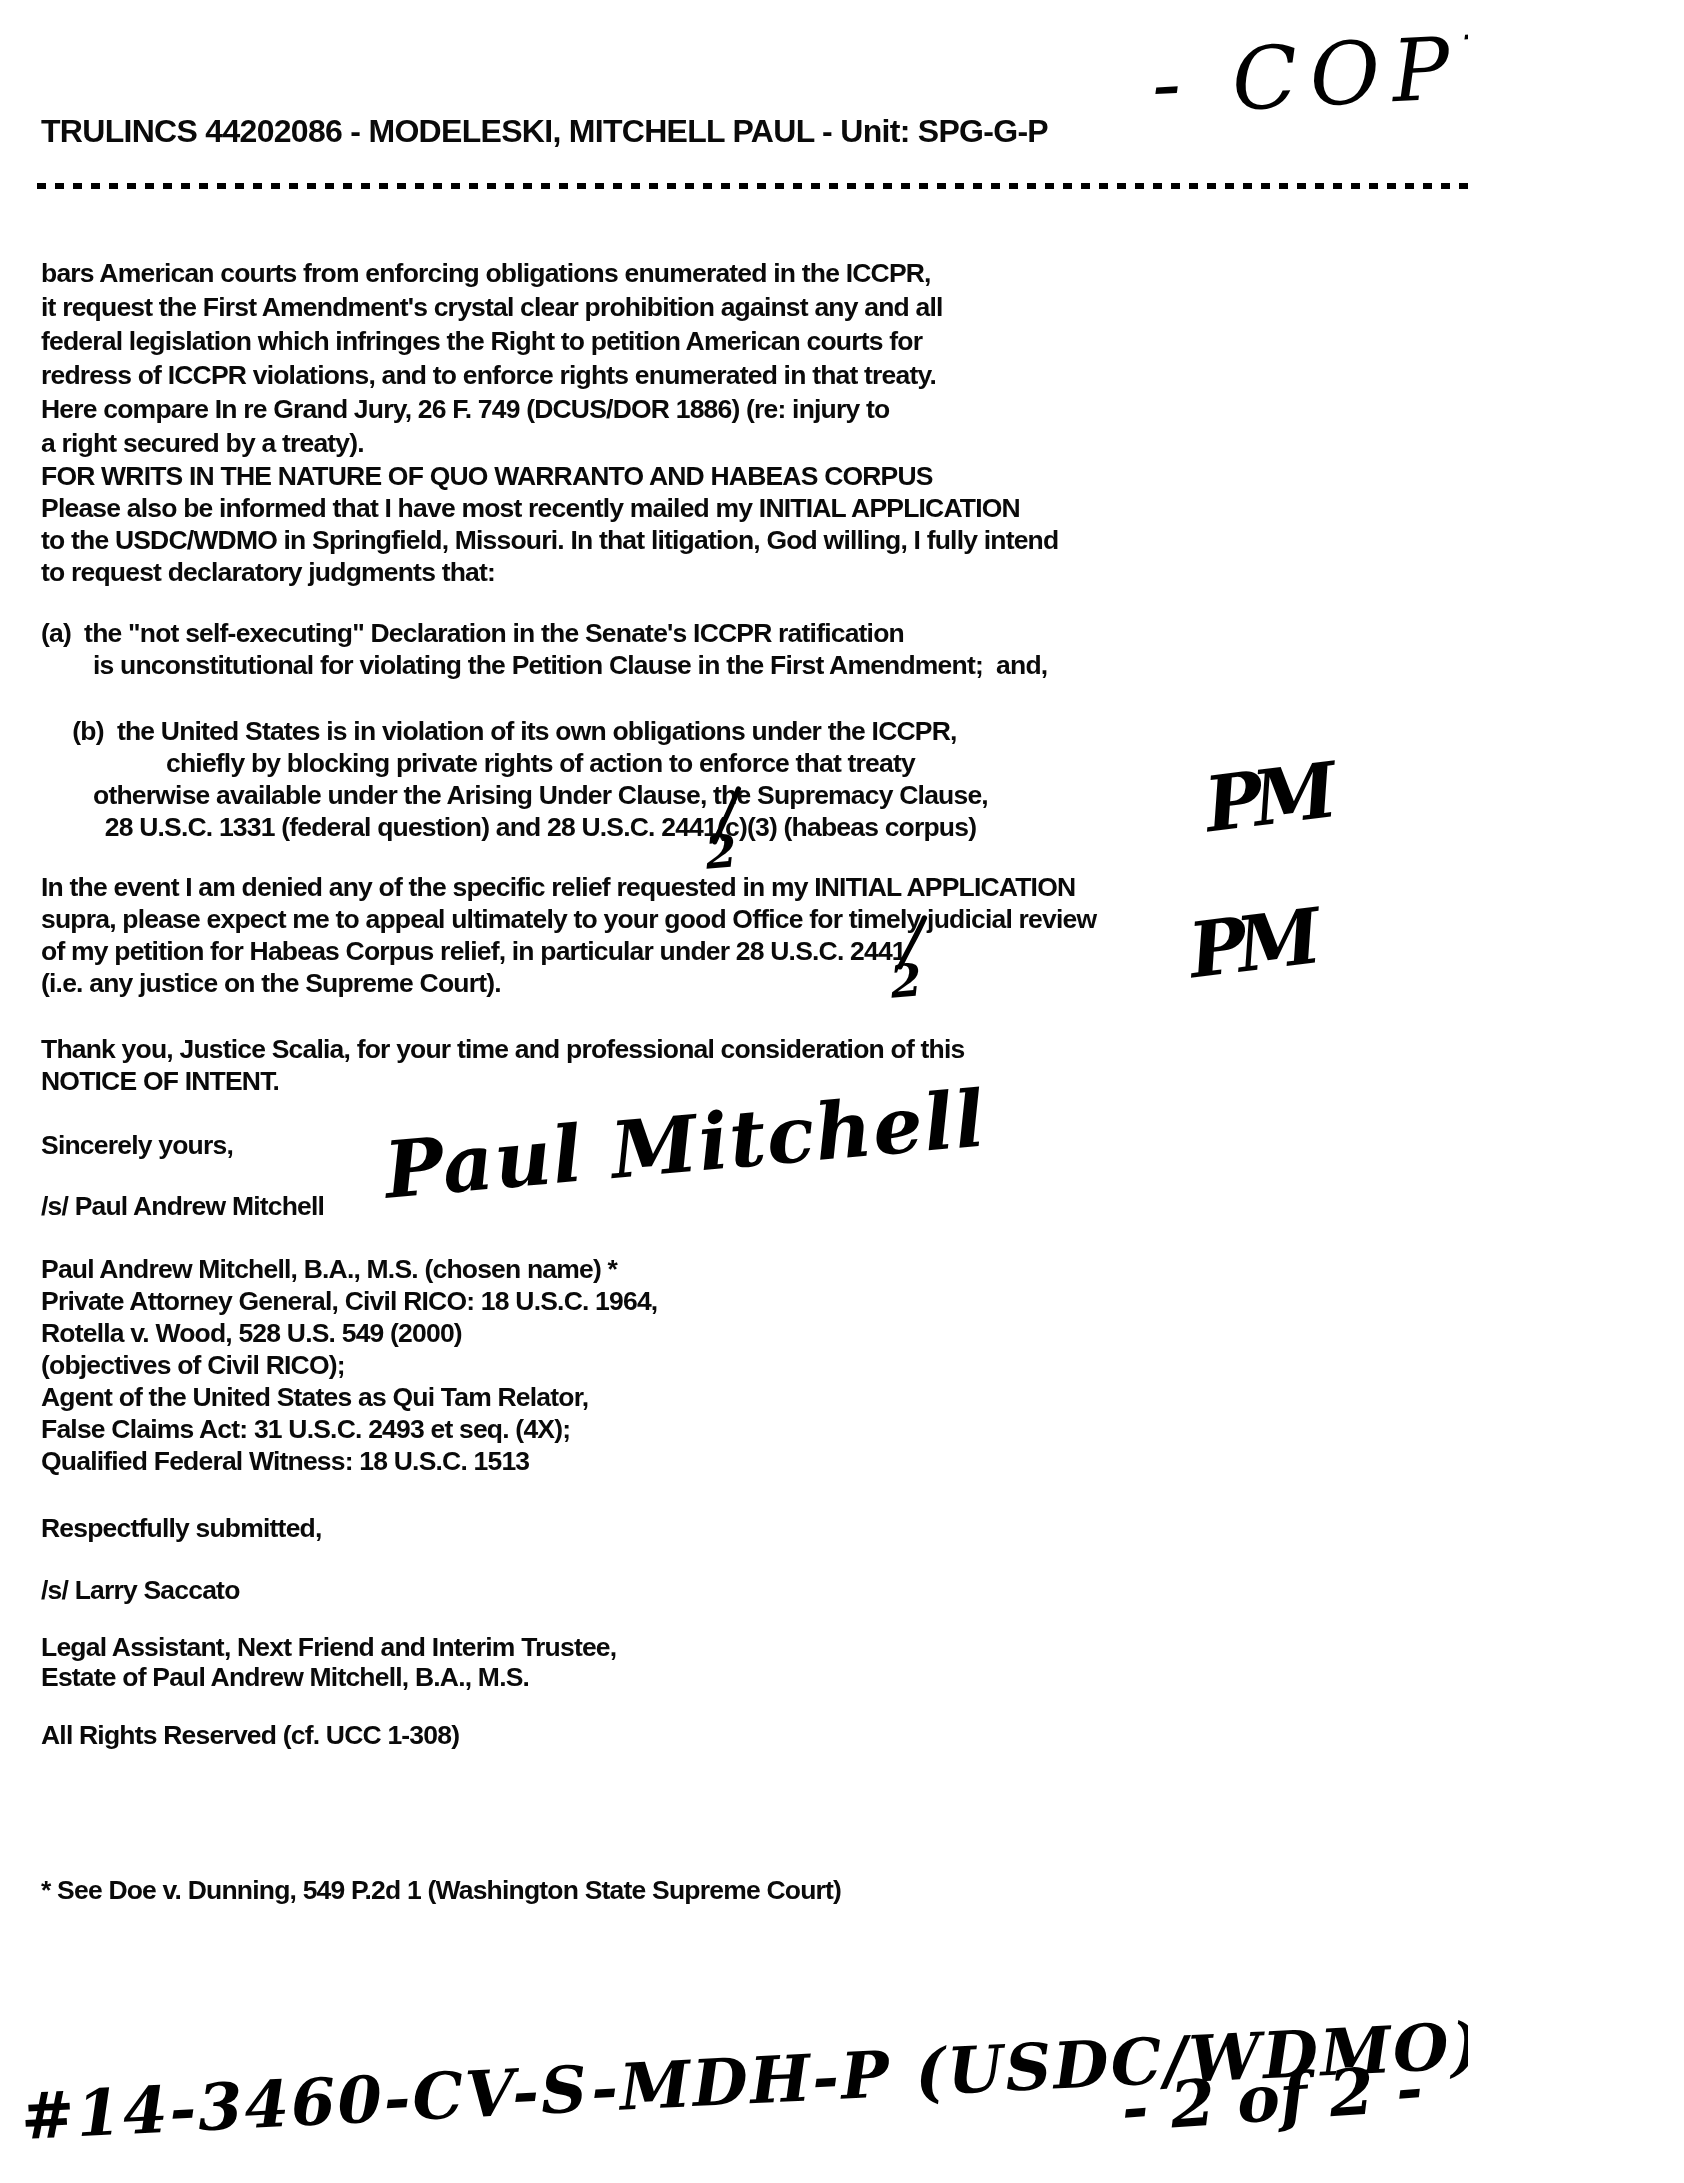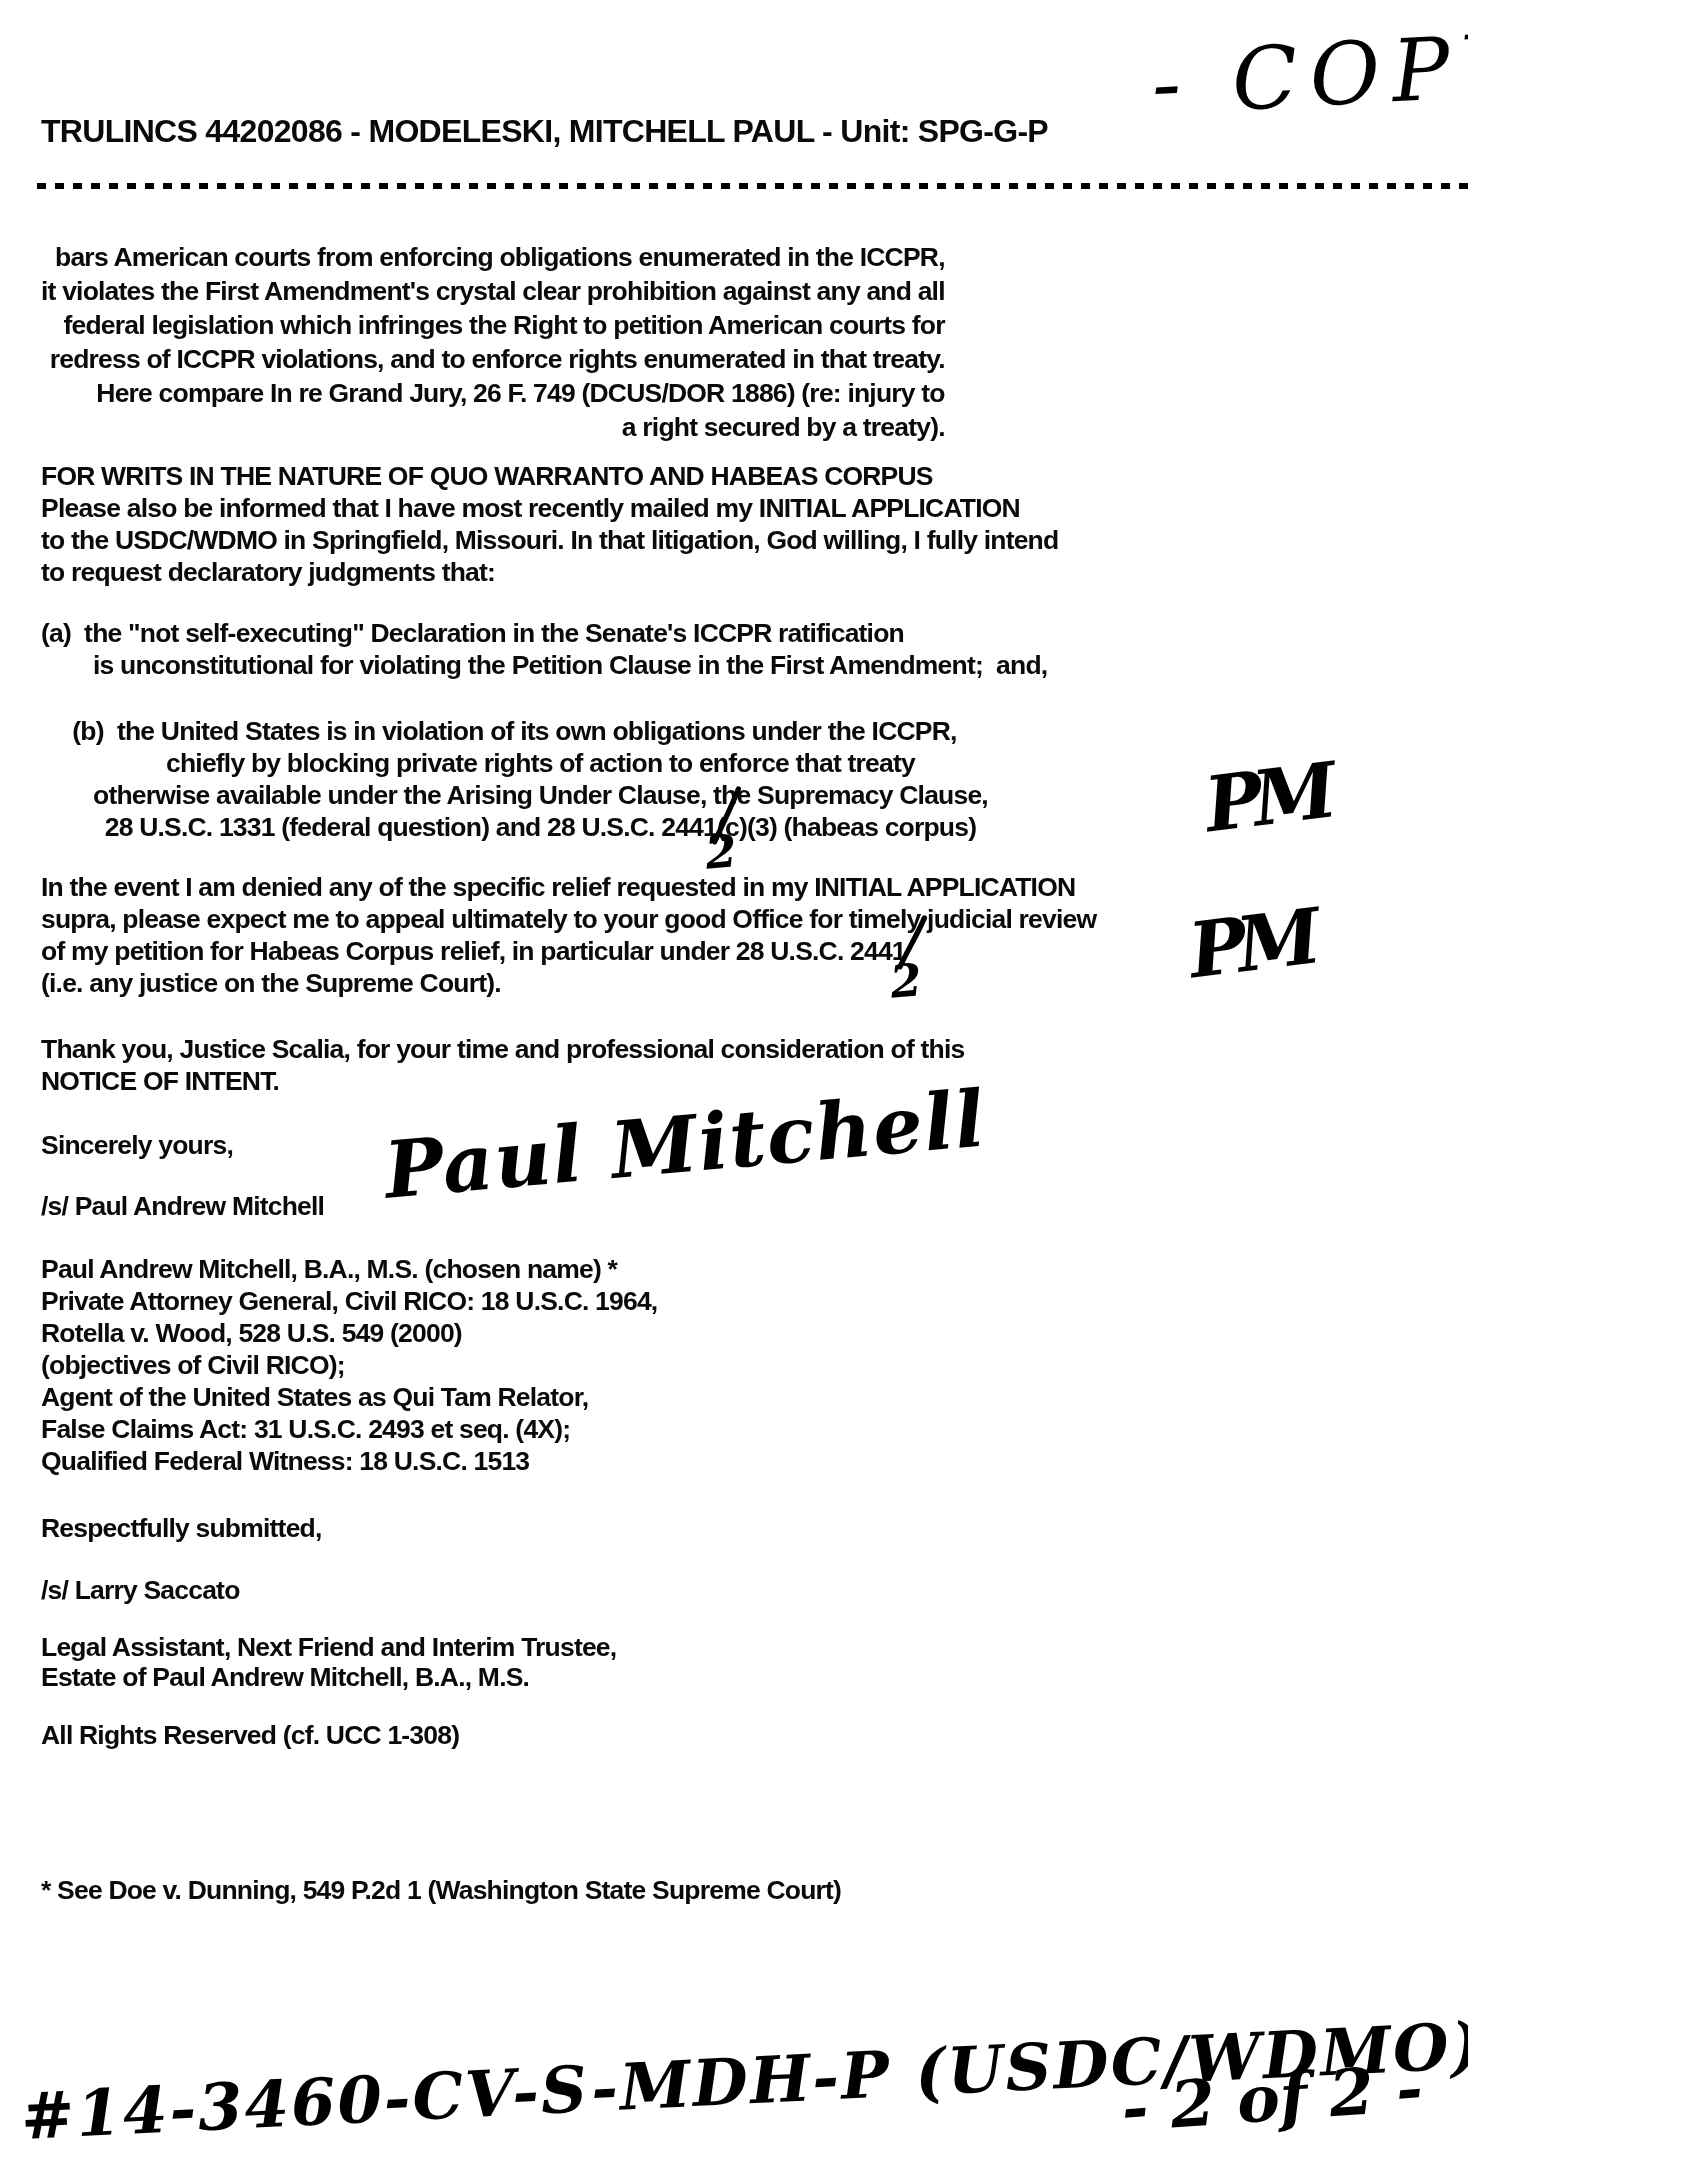--- a/index.html
+++ b/index.html
@@ -48,23 +48,23 @@
 <body>
 
 <div class="page">
 
   <div class="typed header-line" style="left:41px; top:113px;">TRULINCS  44202086 - MODELESKI, MITCHELL PAUL - Unit: SPG-G-P</div>
 
   <div class="hw copy-stamp" style="left:1149px; top:34px;">- COPY -</div>
 
   <div class="divider" style="left:37px; top:183px; width:1545px;"></div>
 
-  <div class="typed body-block" style="left:41px; top:240px; line-height:34px;text-align:right;">
+  <div class="typed body-block" style="left:41px; top:256px; line-height:34px;">
     <div class="line">bars American courts from enforcing obligations enumerated in the ICCPR,</div>
-    <div class="line">it violates the First Amendment's crystal clear prohibition against any and all</div>
+    <div class="line">it request the First Amendment's crystal clear prohibition against any and all</div>
     <div class="line">federal legislation which infringes the Right to petition American courts for</div>
     <div class="line">redress of ICCPR violations, and to enforce rights enumerated in that treaty.</div>
     <div class="line">Here compare In re Grand Jury, 26 F. 749 (DCUS/DOR 1886) (re: injury to</div>
     <div class="line">a right secured by a treaty).</div>
   </div>
 
   <div class="typed body-block" style="left:41px; top:460px;">
     <div class="line">FOR WRITS IN THE NATURE OF QUO WARRANTO AND HABEAS CORPUS</div>
     <div class="line">Please also be informed that I have most recently mailed my INITIAL APPLICATION</div>
     <div class="line">to the USDC/WDMO in Springfield, Missouri. In that litigation, God willing, I fully intend</div>

